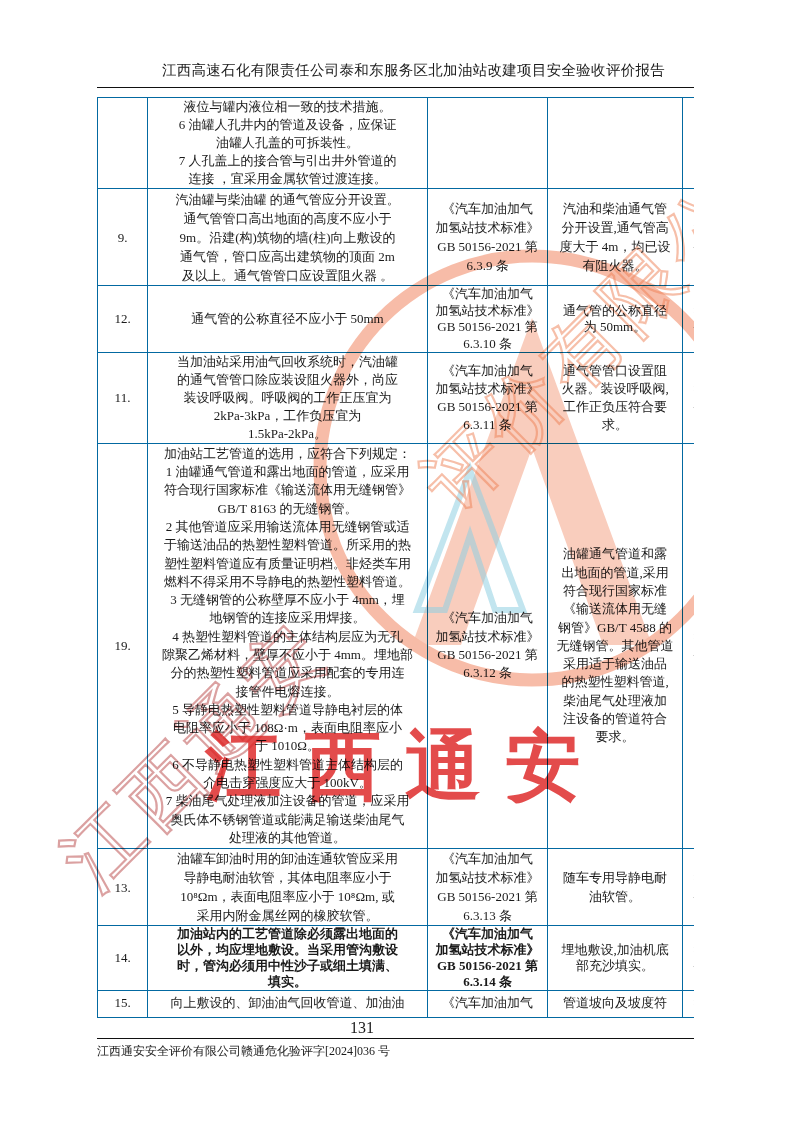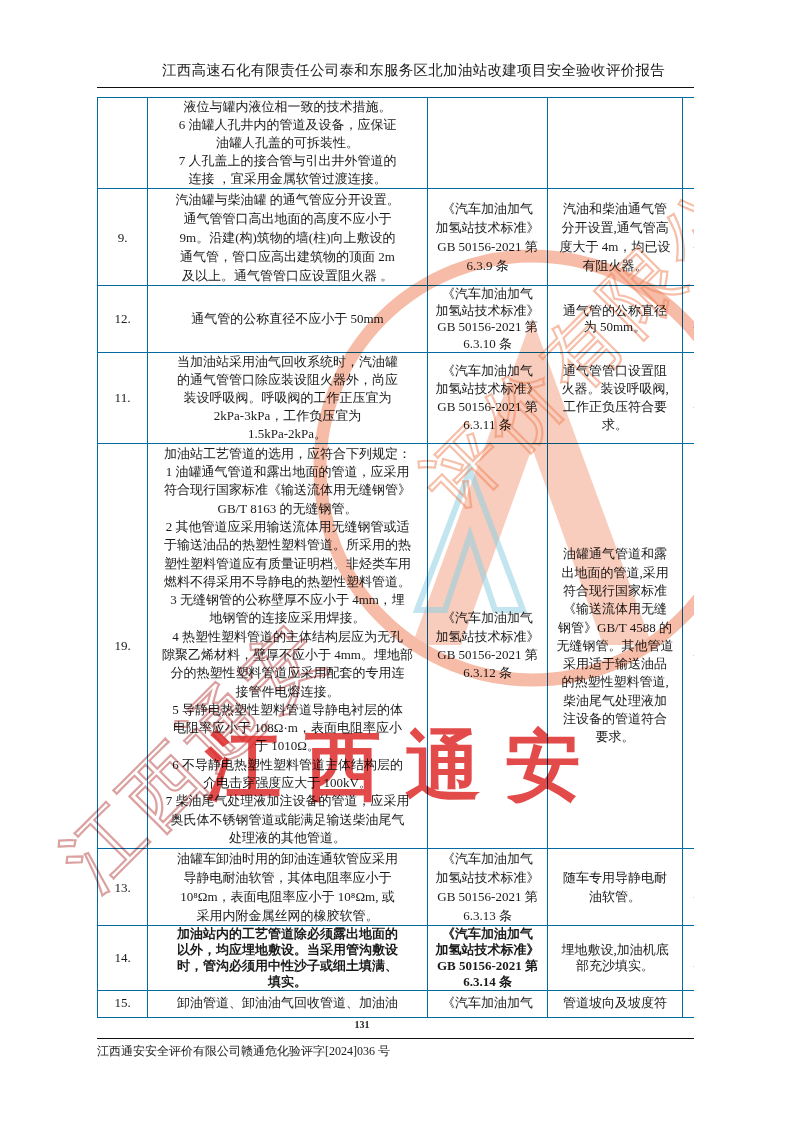--- a/index.html
+++ b/index.html
@@ -30,22 +30,21 @@
   tr.r9   {height:97px;line-height:19px;}
   tr.r10  {height:67px;line-height:16.5px;}
   tr.r11  {height:91px;line-height:18px;}
   tr.r12  {height:405px;line-height:18.3px;}
   tr.r13  {height:77px;line-height:19px;}
   tr.r14  {height:65px;line-height:16px;}
   tr.r15  {height:27px;line-height:23px;}
   tr.r15 td{vertical-align:top;overflow:hidden;}
   .page-number{
     position:absolute;top:1019px;left:97px;width:530px;text-align:center;
-    font-size:10px;
-    font-weight:bold;
+    font-size:16px;
   }
   .footer-rule{
     position:absolute;top:1038px;left:97px;width:660px;height:0;
     border-top:1.5px solid #111;
   }
   .footer-row{
     position:absolute;top:1043px;left:97px;width:660px;
     display:flex;justify-content:flex-start;font-size:12px;
   }
   .watermark{
@@ -196,21 +195,21 @@
 加氢站技术标准》
 GB 50156-2021 第
 6.3.14 条</td>
         <td class="res">埋地敷设,加油机底
 部充沙填实。</td>
         <td class="con">符合
 要求</td>
       </tr>
       <tr class="r15">
         <td class="no">15.</td>
-        <td class="req">卸油管道、卸油油气回收管道、加油油</td>
+        <td class="req">向上敷设的、卸油油气回收管道、加油油</td>
         <td class="std">《汽车加油加气</td>
         <td class="res">管道坡向及坡度符</td>
         <td class="con">符合</td>
       </tr>
     </tbody>
   </table>
 
   <div class="page-number">131</div>
   <div class="footer-rule"></div>
   <div class="footer-row">

